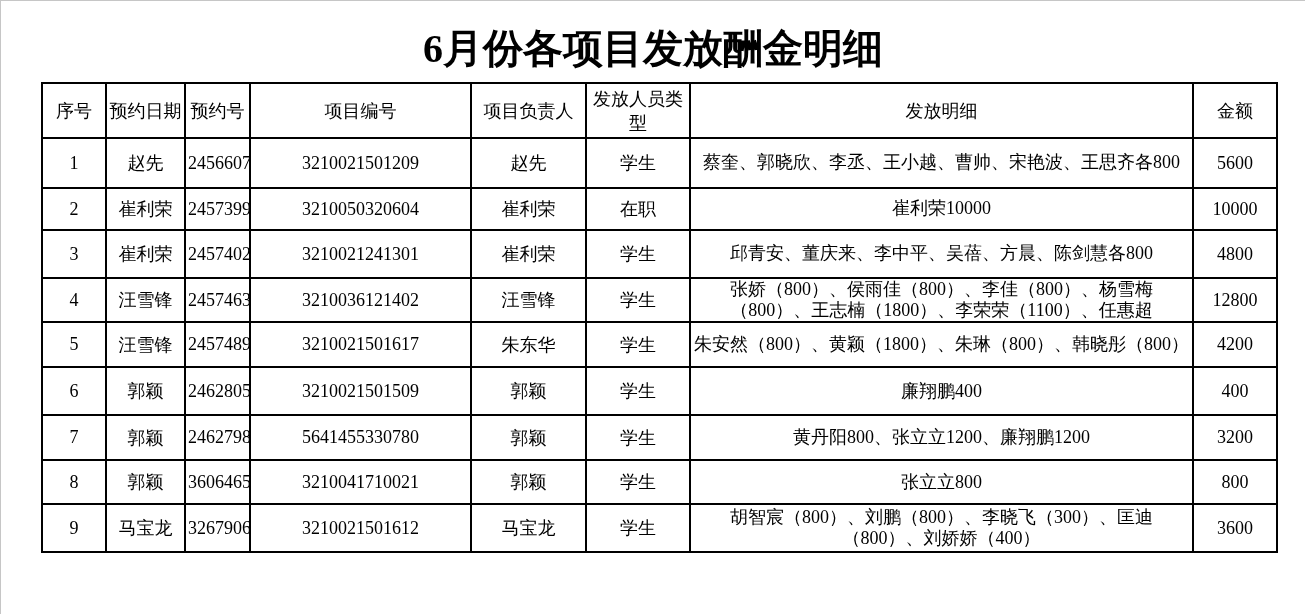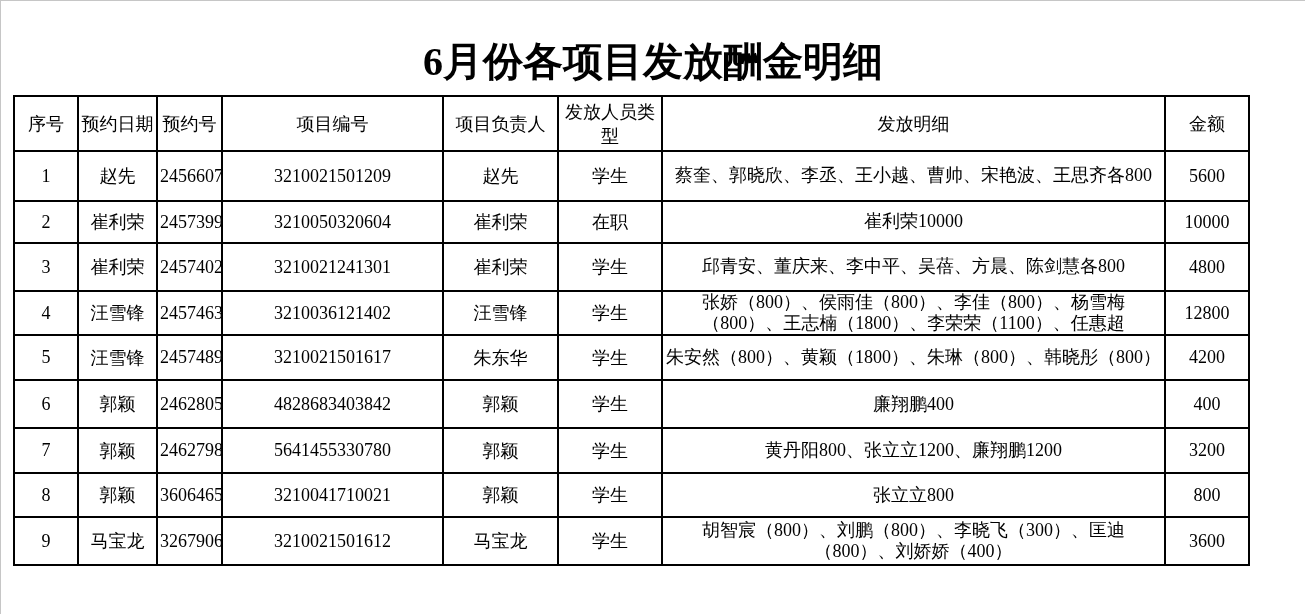--- a/index.html
+++ b/index.html
@@ -8,30 +8,30 @@
     font-family:"Liberation Serif","DejaVu Serif",serif;
     color:#000;
   }
   .page{
     width:1305px;height:614px;
     border-top:1px solid #c6c6c6;
     border-left:1px solid #c6c6c6;
     box-sizing:border-box;
   }
   .title{
-    margin:0;padding-top:40px;
+    margin:0;padding-top:27px;
     text-align:center;
     font-size:40px;line-height:42px;
     font-weight:bold;
     font-family:"Liberation Serif","DejaVu Serif",serif;
   }
   table.pay{
     border-collapse:collapse;
     table-layout:fixed;
-    margin:12px 0 0 12px;
+    margin:12px 0 0 40px;
     width:1235px;
   }
   table.pay th, table.pay td{
     border:2px solid #000;
     padding:0 2px;
     text-align:center;
     vertical-align:middle;
     font-size:18px;
     font-weight:normal;
     overflow:hidden;
@@ -118,21 +118,21 @@
           <td>3210021501617</td>
           <td>朱东华</td>
           <td>学生</td>
           <td class="cell-detail detail-nowrap">朱安然（800）、黄颖（1800）、朱琳（800）、韩晓彤（800）</td>
           <td>4200</td>
         </tr>
         <tr style="height: 48px;">
           <td>6</td>
           <td>郭颖</td>
           <td>2462805</td>
-          <td>4828683403842</td>
+          <td>3210021501509</td>
           <td>郭颖</td>
           <td>学生</td>
           <td class="cell-detail detail-nowrap">廉翔鹏400</td>
           <td>400</td>
         </tr>
         <tr style="height: 45px;">
           <td>7</td>
           <td>郭颖</td>
           <td>2462798</td>
           <td>5641455330780</td>

